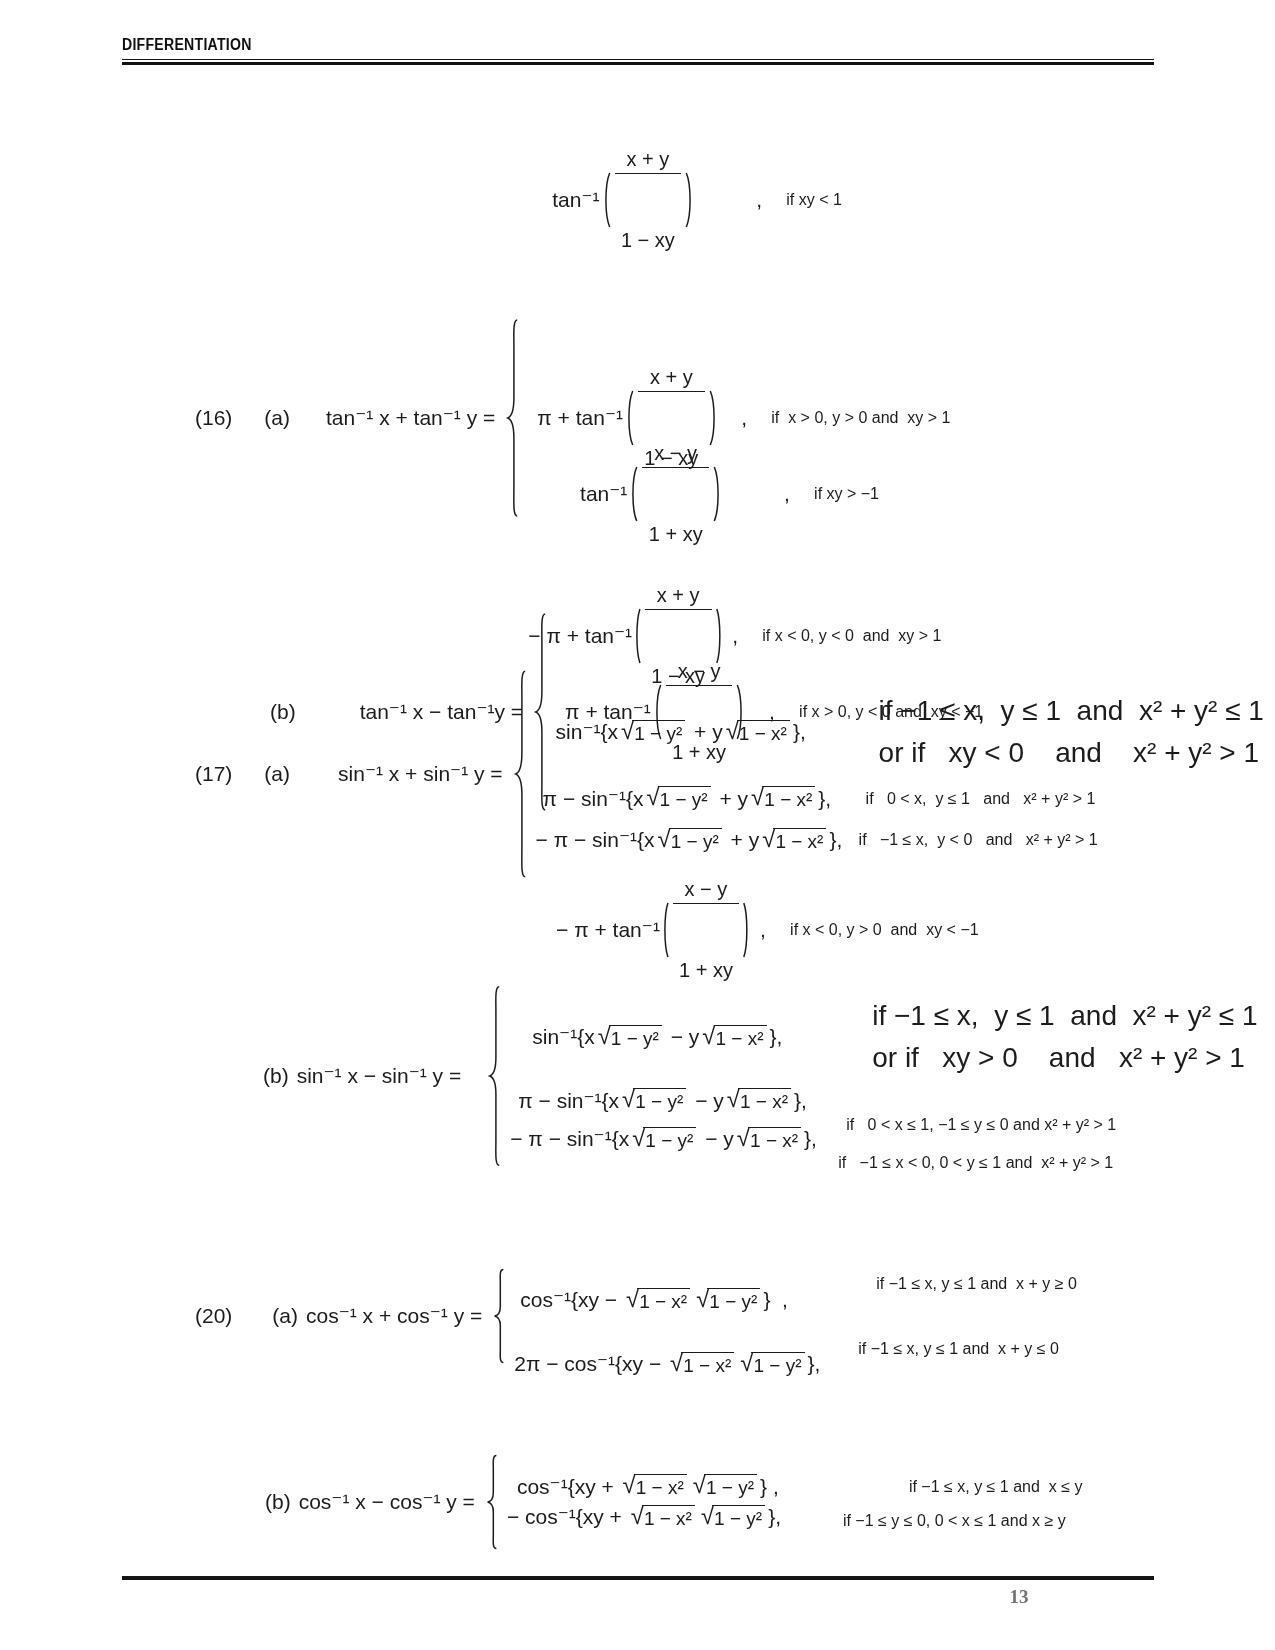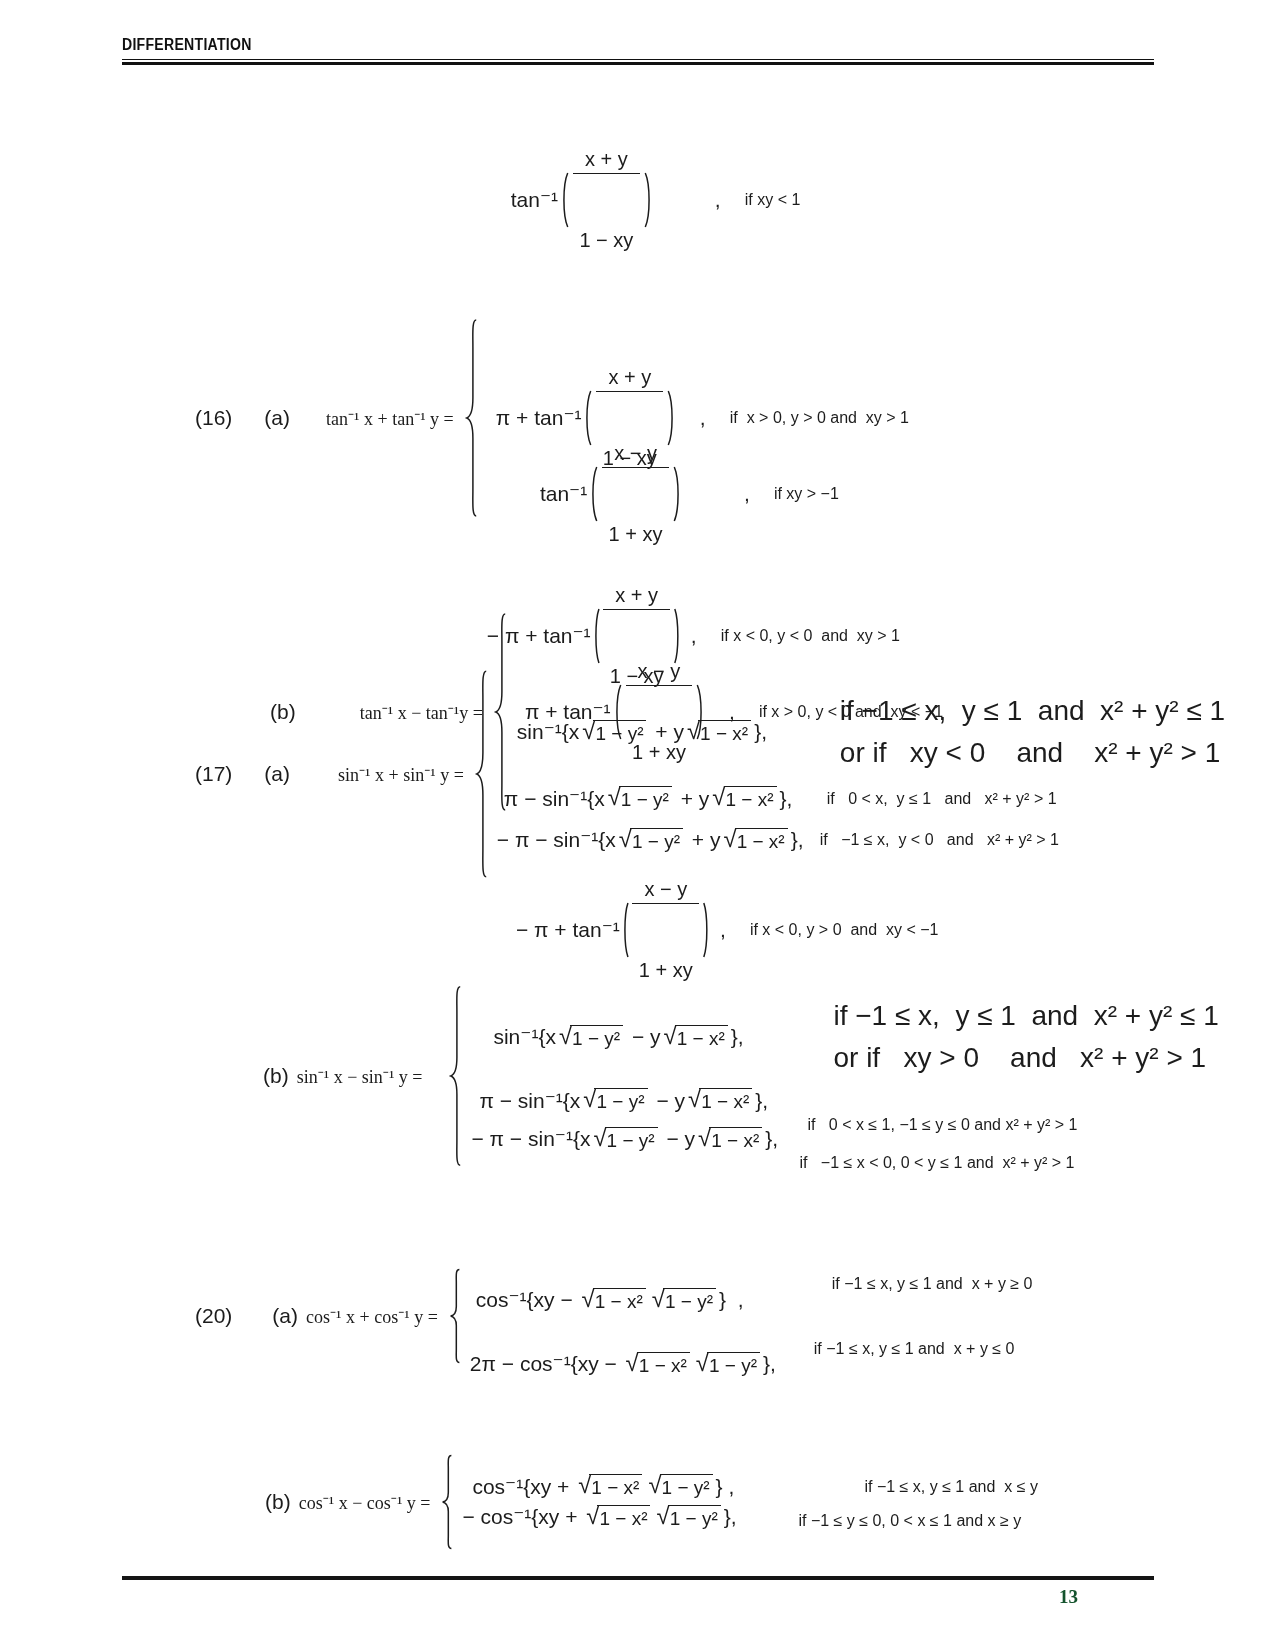--- a/index.html
+++ b/index.html
@@ -16,26 +16,26 @@
   }
   .hdr-rule {
     position:absolute; left:122px; top:59px; width:1032px; height:2px;
     border-top:1.5px solid #111; border-bottom:3px solid #111;
   }
   .ftr-rule {
     position:absolute; left:122px; top:1576px; width:1032px; height:0;
     border-top:4px solid #151515;
   }
   .page-num {
-    position:absolute; left:960px; top:1586px; width:118px; text-align:right;
-    font-family:"Liberation Serif","DejaVu Serif",serif; font-weight:bold; font-size:19px; color:#14532d;
+    position:absolute; left:960px; top:1586px; width:118px; text-align:center;
+    font-family:"Liberation Serif","DejaVu Serif",serif; font-weight:bold; font-size:19px; color:#737373;
   }
   .fblock { position:absolute; display:flex; align-items:center; }
   .flabel { font-size:21px; white-space:pre; }
-  .lhs { font-size:18px; white-space:pre; margin-right:6px;font-family:Liberation Serif, serif; }
+  .lhs { font-size:21px; white-space:pre; margin-right:6px; }
   .cases { display:flex; flex-direction:column; }
   .crow { display:flex; align-items:center; }
   .expr { display:flex; align-items:center; white-space:pre; font-size:21px; }
   .t { white-space:pre; }
   .comma { font-size:21px; margin-left:8px; width:14px; }
   .cond { font-size:16px; white-space:pre; }
   .cond2 { display:flex; flex-direction:column; gap:10px; font-size:28px; white-space:pre; }
   .shiftdn { position:relative; top:24px; }
   .frac { display:inline-block; text-align:center; font-size:20px; line-height:1.3; margin:0 2px; }
   .frac .num { display:block; border-bottom:1.6px solid #1c1c1c; padding:0 5px 1px; }

